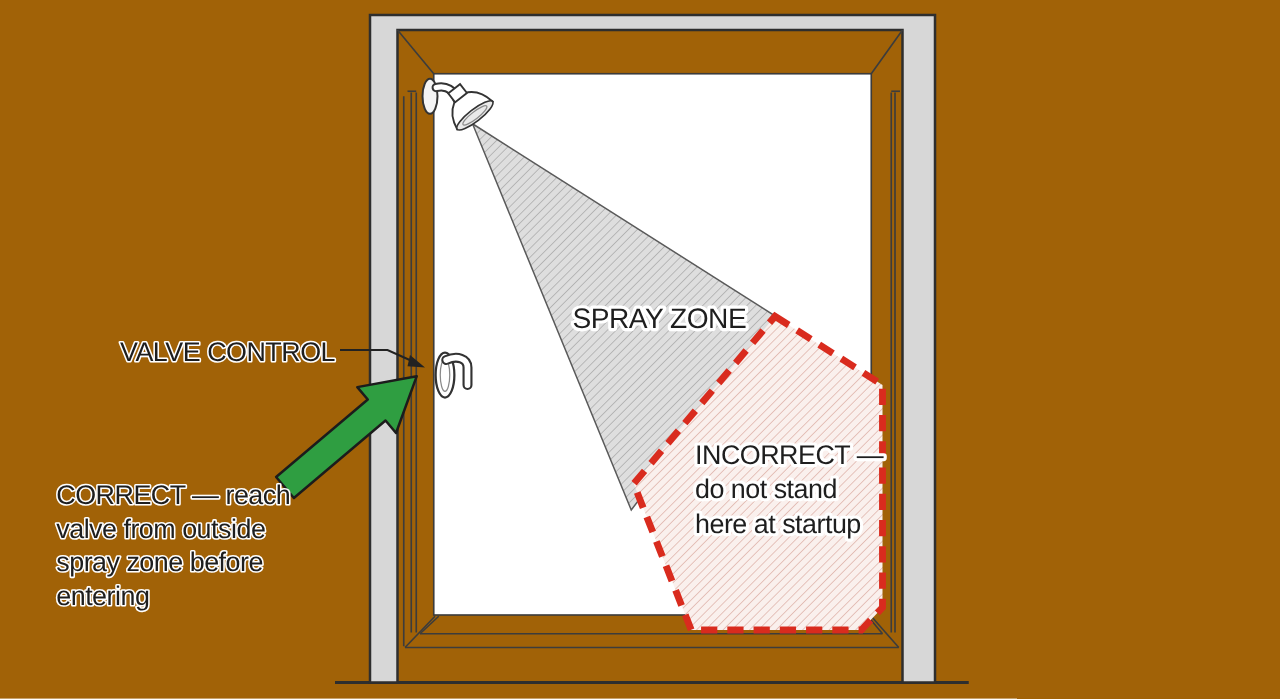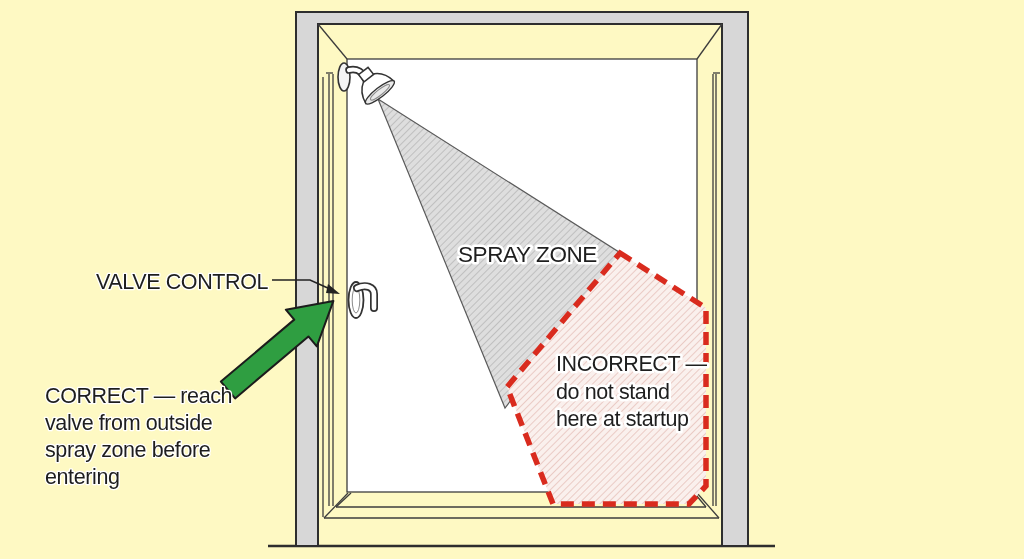--- a/index.html
+++ b/index.html
@@ -1,19 +1,19 @@
 <!DOCTYPE html>
 <html><head>
 <meta charset="utf-8">
 <style>
   html, body { margin: 0; padding: 0; background: #ffffff; }
   .stage {
     width: 1024px; height: 559px; position: relative; overflow: hidden;
     font-family: "Liberation Sans", sans-serif;
-    background: #fef9c3;
+    background: #a16207;
   }
   svg { display: block; }
   text {
     font-family: "Liberation Sans", sans-serif;
     letter-spacing: -0.4px;
     paint-order: stroke;
   }
   .halo { stroke: #ffffff; stroke-width: 5px; stroke-linejoin: round; }
   .plain { stroke: #ffffff; stroke-width: 2.5px; stroke-linejoin: round; }
 </style>

